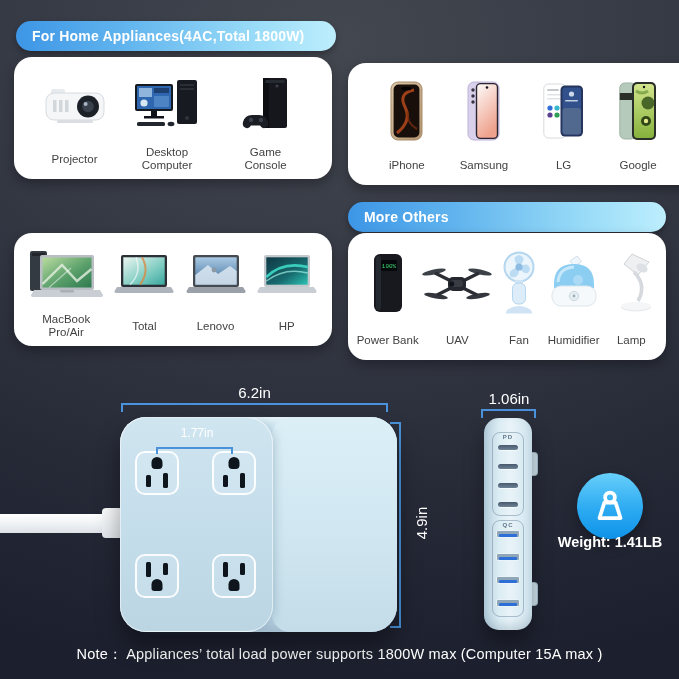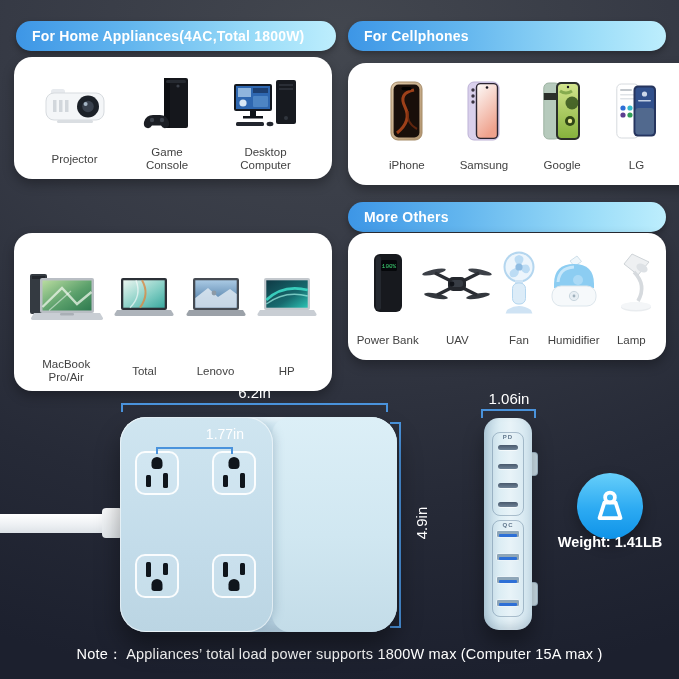--- a/index.html
+++ b/index.html
@@ -144,57 +144,54 @@
           <circle cx="45" cy="24.5" r="11" fill="#1c2128"></circle>
           <circle cx="45" cy="24.5" r="5.8" fill="#39414d"></circle>
           <circle cx="42.6" cy="22" r="2" fill="#a6b6c5"></circle>
           <rect x="14" y="38" width="36" height="3" rx="1.5" fill="#dadee2"></rect>
         </svg>
       </div>
       <div class="lbl">Projector</div>
     </div>
     <div class="item">
       <div class="art">
-        <svg width="58" height="58" viewBox="0 0 58 58">
-          <rect x="26" y="2" width="24" height="50" rx="2" fill="#15171c"></rect>
-          <rect x="26" y="2" width="6" height="50" fill="#0c0e12"></rect>
-          <rect x="28" y="4" width="20" height="3" rx="1.5" fill="#262a31"></rect>
-          <circle cx="40" cy="10" r="1.6" fill="#3a3f48"></circle>
-          <path d="M6 46 q2 -7 9 -7 h7 q7 0 9 7 q1 5 -3 6 q-3 .8 -5 -2.4 h-9 q-2 3.2 -5 2.4 q-4 -1 -3 -6 z" fill="#1b1e24"></path>
-          <circle cx="14" cy="44" r="2.2" fill="#3c424b"></circle>
-          <circle cx="24" cy="44" r="2.2" fill="#3c424b"></circle>
-        </svg>
-      </div>
-      <div class="lbl">Game Console</div>
-    </div>
-    <div class="item">
-      <div class="art">
         <svg width="68" height="54" viewBox="0 0 68 54">
           <rect x="44" y="2" width="20" height="44" rx="2" fill="#171a20"></rect>
           <rect x="47" y="6" width="14" height="2" fill="#2a2e36"></rect>
           <rect x="47" y="10" width="14" height="2" fill="#2a2e36"></rect>
           <circle cx="54" cy="40" r="2" fill="#30353d"></circle>
           <rect x="2" y="6" width="38" height="27" rx="2" fill="#14181f"></rect>
           <rect x="4" y="8" width="34" height="23" fill="#2e67b0"></rect>
           <rect x="6" y="10" width="13" height="9" fill="#8fb5dd"></rect>
           <rect x="21" y="10" width="15" height="5" fill="#1d3f70"></rect>
           <circle cx="11" cy="25" r="3.6" fill="#d8e7f4"></circle>
           <rect x="21" y="18" width="15" height="11" rx="1" fill="#4d85c4"></rect>
           <path d="M18 33 h6 v5 h7 v2.5 H11 V38 h7 z" fill="#10141a"></path>
           <rect x="4" y="44" width="28" height="4" rx="1.5" fill="#22262e"></rect>
           <ellipse cx="38" cy="46" rx="3.4" ry="2.2" fill="#22262e"></ellipse>
         </svg>
       </div>
       <div class="lbl">Desktop Computer</div>
     </div>
-  </div>
-
-  <div class="pill" style="left:348px;top:21px;width:318px;">
-    <span class="t">For Cellphones</span>
-  </div>
+    <div class="item">
+      <div class="art">
+        <svg width="58" height="58" viewBox="0 0 58 58">
+          <rect x="26" y="2" width="24" height="50" rx="2" fill="#15171c"></rect>
+          <rect x="26" y="2" width="6" height="50" fill="#0c0e12"></rect>
+          <rect x="28" y="4" width="20" height="3" rx="1.5" fill="#262a31"></rect>
+          <circle cx="40" cy="10" r="1.6" fill="#3a3f48"></circle>
+          <path d="M6 46 q2 -7 9 -7 h7 q7 0 9 7 q1 5 -3 6 q-3 .8 -5 -2.4 h-9 q-2 3.2 -5 2.4 q-4 -1 -3 -6 z" fill="#1b1e24"></path>
+          <circle cx="14" cy="44" r="2.2" fill="#3c424b"></circle>
+          <circle cx="24" cy="44" r="2.2" fill="#3c424b"></circle>
+        </svg>
+      </div>
+      <div class="lbl">Game Console</div>
+    </div>
+  </div>
+
   <div class="card" style="left:348px;top:63px;width:350px;height:122px;">
     <div class="item">
       <div class="art">
         <svg width="33" height="60" viewBox="0 0 33 60">
           <rect x="1" y="1" width="31" height="58" rx="7" fill="url(#goldG)" stroke="#a68c69"></rect>
           <rect x="3.6" y="3.6" width="25.8" height="52.8" rx="5" fill="#190f0a"></rect>
           <path d="M7 52 Q22 40 15 26 T24 9" stroke="#b5491c" stroke-width="3" fill="none" opacity=".85"></path>
           <path d="M27 48 Q16 42 18 30" stroke="#7e2f10" stroke-width="2" fill="none" opacity=".7"></path>
           <rect x="11.5" y="6" width="10" height="3.2" rx="1.6" fill="#000"></rect>
         </svg>
@@ -206,36 +203,20 @@
         <svg width="33" height="60" viewBox="0 0 33 60">
           <rect x="1" y="1" width="31" height="58" rx="6" fill="#d9d0ec" stroke="#bdb2d6"></rect>
           <circle cx="6" cy="9" r="1.7" fill="#3a3342"></circle>
           <circle cx="6" cy="15" r="1.7" fill="#3a3342"></circle>
           <circle cx="6" cy="21" r="1.7" fill="#3a3342"></circle>
           <rect x="9.5" y="2.6" width="21" height="54.8" rx="4" fill="url(#samG)" stroke="#2a2430" stroke-width="1.4"></rect>
           <circle cx="20" cy="6.5" r="1.3" fill="#17131c"></circle>
         </svg>
       </div>
       <div class="lbl">Samsung</div>
-    </div>
-    <div class="item">
-      <div class="art">
-        <svg width="38" height="60" viewBox="0 0 38 60">
-          <rect x="0.8" y="2" width="16" height="56" rx="5" fill="#b6cabc" stroke="#9db3a2"></rect>
-          <rect x="0.8" y="12" width="16" height="7" fill="#2b2f2a"></rect>
-          <rect x="13" y="1" width="24" height="58" rx="5" fill="#2b2f2a"></rect>
-          <rect x="15" y="3" width="20" height="54" rx="3.5" fill="url(#pixG)"></rect>
-          <circle cx="29" cy="22" r="6.5" fill="#35531c" opacity=".85"></circle>
-          <circle cx="27" cy="40" r="5" fill="#24380f" opacity=".9"></circle>
-          <circle cx="27" cy="40" r="2.2" fill="#e5e88c"></circle>
-          <path d="M17 10 q6 4 12 0" stroke="#5c8a2e" stroke-width="3" fill="none" opacity=".6"></path>
-          <circle cx="25" cy="6" r="1.2" fill="#17131c"></circle>
-        </svg>
-      </div>
-      <div class="lbl">Google</div>
     </div>
     <div class="item">
       <div class="art">
         <svg width="41" height="58" viewBox="0 0 41 58">
           <rect x="0.8" y="2" width="22" height="54" rx="4.5" fill="#fff" stroke="#d6dade"></rect>
           <rect x="4" y="7" width="12" height="2" rx="1" fill="#c3c8cd"></rect>
           <rect x="4" y="12" width="15" height="1.6" rx=".8" fill="#dfe3e7"></rect>
           <rect x="4" y="16" width="15" height="1.6" rx=".8" fill="#dfe3e7"></rect>
           <circle cx="7" cy="26" r="2.6" fill="#2f6fd6"></circle>
           <circle cx="14" cy="26" r="2.6" fill="#35b8c9"></circle>
@@ -243,23 +224,39 @@
           <circle cx="14" cy="33" r="2.6" fill="#2f9e57"></circle>
           <rect x="17.5" y="3.5" width="22.5" height="51" rx="4.5" fill="#26355e"></rect>
           <rect x="19.5" y="5.5" width="18.5" height="47" rx="3" fill="#31508c"></rect>
           <rect x="19.5" y="26" width="18.5" height="26.5" rx="3" fill="#5a6f8e" opacity=".8"></rect>
           <circle cx="28.5" cy="12" r="2.6" fill="#cdd8ea"></circle>
           <rect x="22" y="18" width="13" height="1.6" rx=".8" fill="#c3d0e4"></rect>
         </svg>
       </div>
       <div class="lbl">LG</div>
     </div>
-  </div>
-
-  <div class="card" style="left:14px;top:233px;width:318px;height:158px;">
+    <div class="item">
+      <div class="art">
+        <svg width="38" height="60" viewBox="0 0 38 60">
+          <rect x="0.8" y="2" width="16" height="56" rx="5" fill="#b6cabc" stroke="#9db3a2"></rect>
+          <rect x="0.8" y="12" width="16" height="7" fill="#2b2f2a"></rect>
+          <rect x="13" y="1" width="24" height="58" rx="5" fill="#2b2f2a"></rect>
+          <rect x="15" y="3" width="20" height="54" rx="3.5" fill="url(#pixG)"></rect>
+          <circle cx="29" cy="22" r="6.5" fill="#35531c" opacity=".85"></circle>
+          <circle cx="27" cy="40" r="5" fill="#24380f" opacity=".9"></circle>
+          <circle cx="27" cy="40" r="2.2" fill="#e5e88c"></circle>
+          <path d="M17 10 q6 4 12 0" stroke="#5c8a2e" stroke-width="3" fill="none" opacity=".6"></path>
+          <circle cx="25" cy="6" r="1.2" fill="#17131c"></circle>
+        </svg>
+      </div>
+      <div class="lbl">Google</div>
+    </div>
+  </div>
+
+  <div class="card" style="left:14px;top:233px;width:318px;height:113px;">
     <div class="item">
       <div class="art">
         <svg width="78" height="50" viewBox="0 0 78 50">
           <rect x="3" y="0" width="17" height="40" rx="2" fill="#343a41"></rect>
           <rect x="5" y="2" width="13" height="3" fill="#22262c"></rect>
           <rect x="13" y="4" width="54" height="35" rx="2" fill="#b9bec4"></rect>
           <rect x="15.5" y="6.5" width="49" height="30" fill="url(#macG)"></rect>
           <path d="M15.5 33 L35 14 L50 30 L64.5 18" stroke="#eef5ea" stroke-width="2.4" fill="none" opacity=".75"></path>
           <path d="M22 36.5 L44 17" stroke="#ffffff" stroke-width="1.2" fill="none" opacity=".5"></path>
           <path d="M7 39 h66 l3 5 q.5 2 -3 2 H7 q-3.5 0 -3 -2 z" fill="#c9ced4"></path>
@@ -405,21 +402,21 @@
           <span class="slot l"></span>
             <span class="slot r"></span>
             <span class="ground"></span>
         </div>
         <div class="outlet down" style="left:91px;top:136px;">
           <span class="slot l"></span>
             <span class="slot r"></span>
             <span class="ground"></span>
         </div>
       </div>
-      <div class="dim-label" style="left:4px;top:9px;width:120px;font-size:14px;position:absolute;text-align:right;">1.77in</div>
+      <div class="dim-label" style="left:17px;top:9px;width:120px;font-size:12px;position:absolute;">1.77in</div>
       <div class="h-brk small" style="left:36px;top:30px;width:77px;position:absolute;"></div>
     </div>
 
     <div class="v-brk" style="left:390px;top:422px;height:206px;"></div>
     <div class="dim-label-v" style="left:421px;top:523px;">4.9in</div>
 
     <div class="dim-label" style="left:466px;top:390px;width:86px;">1.06in</div>
     <div class="h-brk" style="left:481px;top:409px;width:55px;"></div>
 
     <div class="clip" style="top:452px;"></div>

